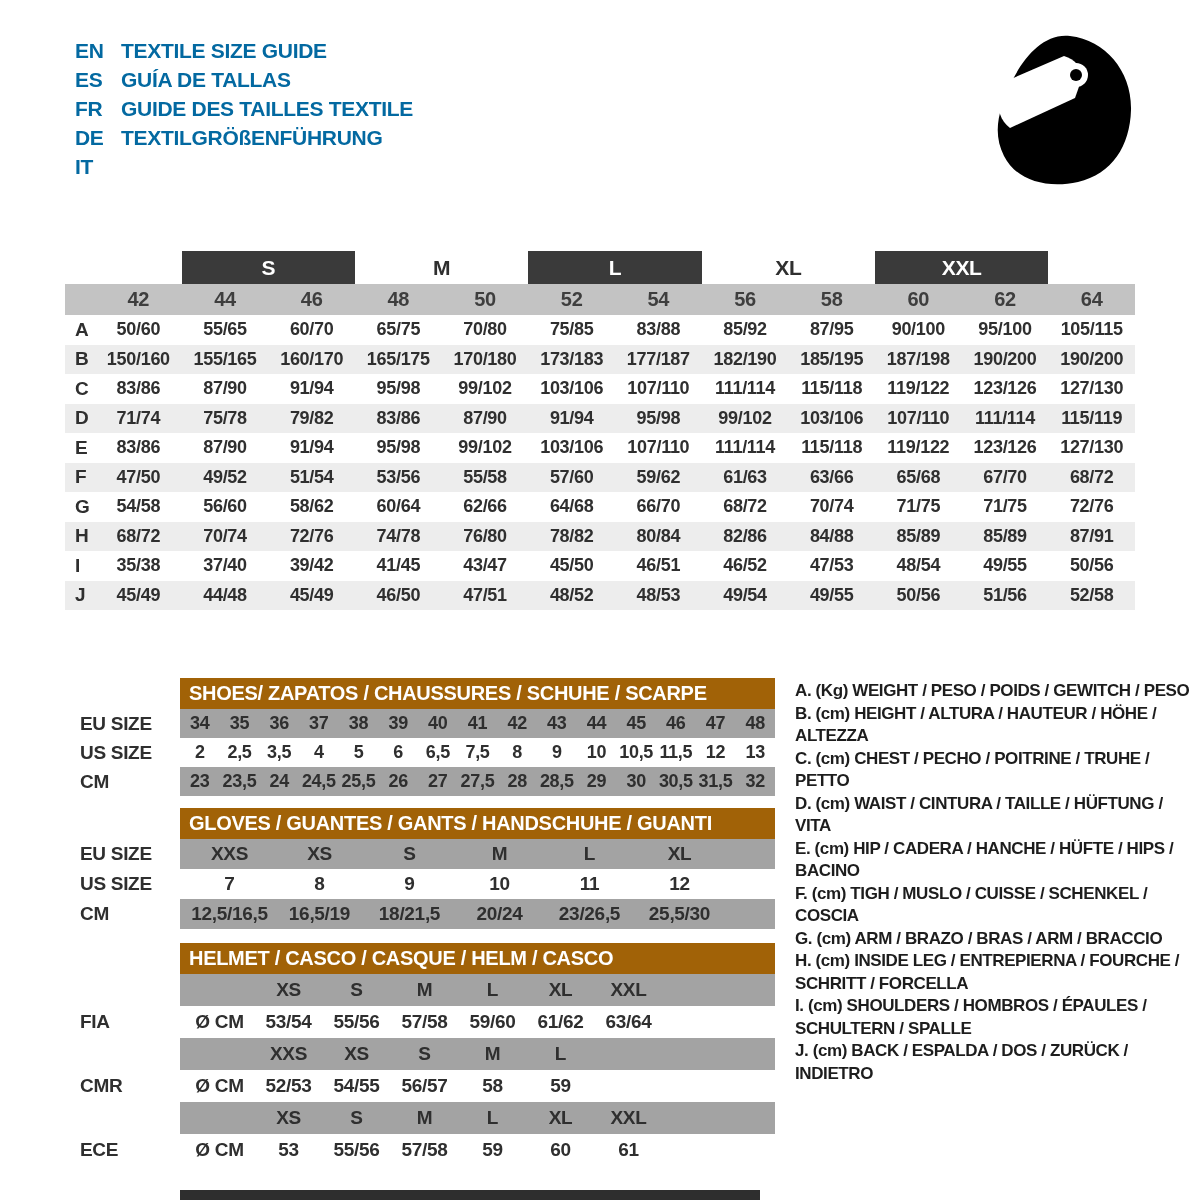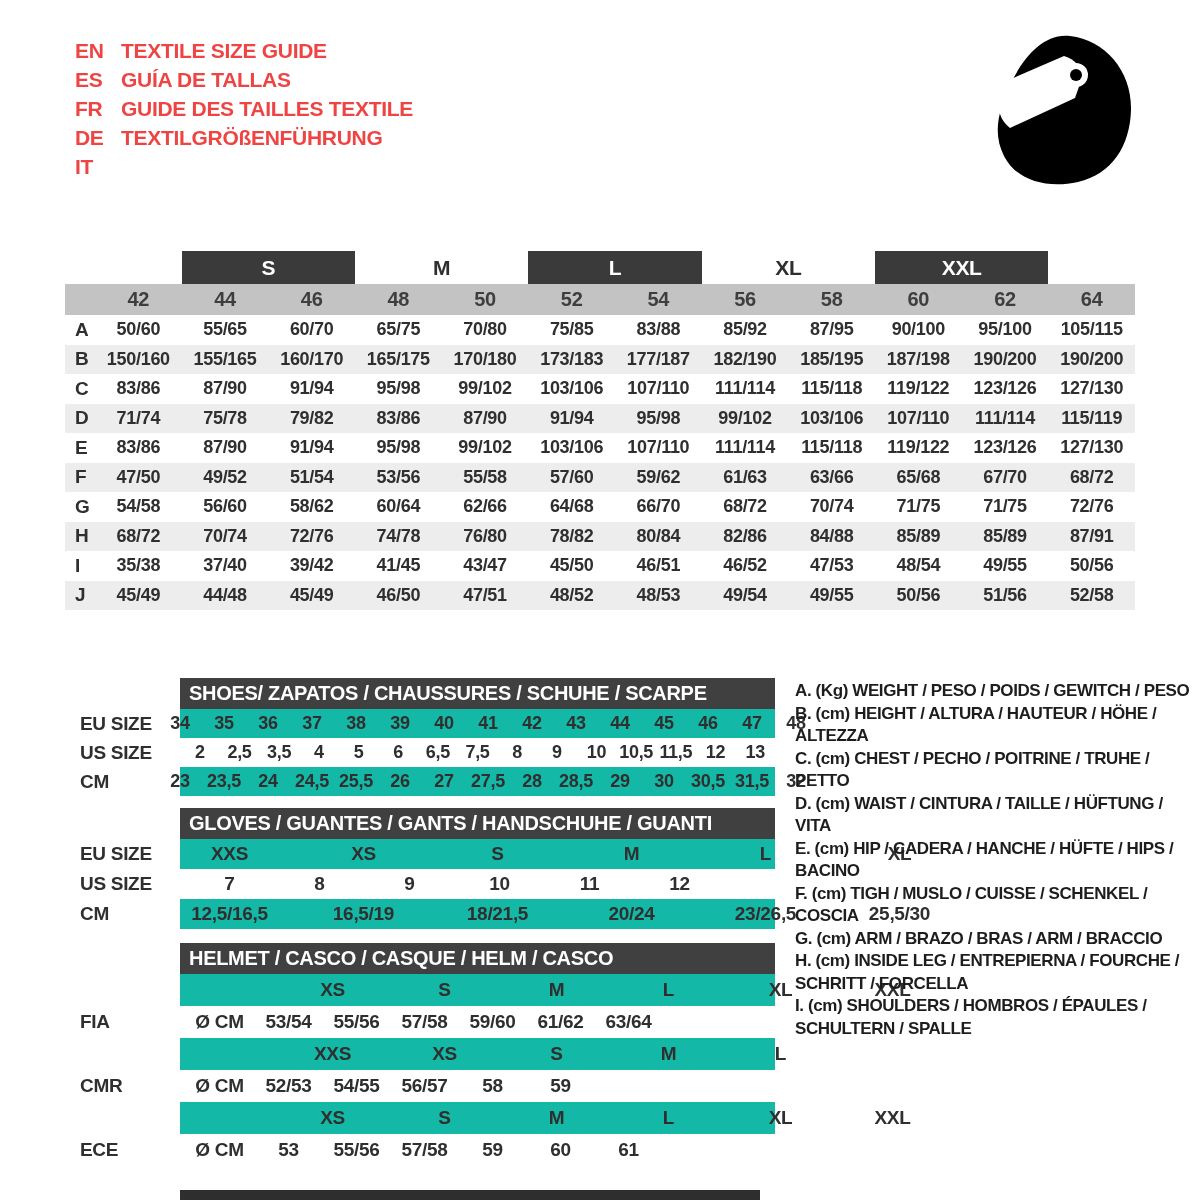--- a/index.html
+++ b/index.html
@@ -1,21 +1,21 @@
 <!DOCTYPE html>
 <html><head>
 <meta charset="utf-8">
 <style>
   html,body{margin:0;padding:0;background:#fff;}
   .canvas{position:relative;width:1200px;height:1200px;background:#ffffff;overflow:hidden;
           font-family:"Liberation Sans",sans-serif;font-weight:bold;color:#2f2f2f;letter-spacing:-0.3px;}
 
   
   .langs{position:absolute;left:75px;top:36px;}
-  .lang-row{display:flex;font-size:21px;line-height:29px;color:#ef4444;}
+  .lang-row{display:flex;font-size:21px;line-height:29px;color:#0369a1;}
   .lang-code{width:46px;flex:none;}
 
   
   .helmet-logo{position:absolute;left:978px;top:28px;width:168px;height:172px;}
   .helmet-logo svg{width:100%;height:100%;}
 
   
   .apparel{position:absolute;left:65px;top:251px;width:1070px;}
   .grid12{display:grid;grid-template-columns:30px repeat(12,1fr);}
   #groupRow{height:33px;}
@@ -27,23 +27,23 @@
   .arow{height:29.5px;}
   .arow.shaded{background:#ededed;}
   .rlabel{justify-content:flex-start;padding-left:10px;font-size:19px;}
 
   
   .section{position:absolute;left:65px;width:1075px;}
   #shoes{top:678px;} #gloves{top:808px;} #helmet{top:943px;}
   .srow{display:flex;}
   .slabel{width:115px;flex:none;display:flex;align-items:center;padding-left:15px;font-size:19px;box-sizing:border-box;}
   .sband{width:595px;flex:none;box-sizing:border-box;}
-  .sband.header{background:#404040;color:#ffffff;height:31px;display:flex;align-items:center;
+  .sband.header{background:#a16207;color:#ffffff;height:31px;display:flex;align-items:center;
                 padding-left:9px;font-size:20px;}
-  .sband.shaded{background:#14b8a6;gap:44px;}
+  .sband.shaded{background:#a3a3a3;}
   .grid-shoes{display:grid;grid-template-columns:repeat(15,1fr);height:29px;}
   .grid-gloves{display:grid;grid-template-columns:repeat(6,90px) 1fr;height:30px;}
   .grid-helmet{display:grid;grid-template-columns:70px repeat(6,68px) 1fr;height:32px;}
   .grid-shoes .cell{font-size:18px;}
   .grid-gloves .cell,.grid-helmet .cell{font-size:19px;margin-left:9px;}
 
   
   .legend{position:absolute;left:795px;top:680px;width:405px;}
   .legend-line{font-size:17px;line-height:22.5px;letter-spacing:-0.4px;color:#1d1d1d;}
 
@@ -447,16 +447,17 @@
   <div class="legend" id="legend">
       <div class="legend-line">A. (Kg) WEIGHT / PESO / POIDS / GEWITCH / PESO</div>
       <div class="legend-line">B. (cm) HEIGHT / ALTURA / HAUTEUR / HÖHE / ALTEZZA</div>
       <div class="legend-line">C. (cm) CHEST / PECHO / POITRINE / TRUHE / PETTO</div>
       <div class="legend-line">D. (cm) WAIST / CINTURA / TAILLE / HÜFTUNG / VITA</div>
       <div class="legend-line">E. (cm) HIP / CADERA / HANCHE / HÜFTE / HIPS / BACINO</div>
       <div class="legend-line">F. (cm) TIGH / MUSLO / CUISSE / SCHENKEL / COSCIA</div>
       <div class="legend-line">G. (cm) ARM / BRAZO / BRAS / ARM / BRACCIO</div>
       <div class="legend-line">H. (cm) INSIDE LEG / ENTREPIERNA / FOURCHE / SCHRITT / FORCELLA</div>
       <div class="legend-line">I. (cm) SHOULDERS / HOMBROS / ÉPAULES / SCHULTERN / SPALLE</div>
+      <div class="legend-line">J. (cm) BACK / ESPALDA / DOS / ZURÜCK / INDIETRO</div>
     </div>
 
   <div class="footer-bar"></div>
 </div>
 
 </body></html>

